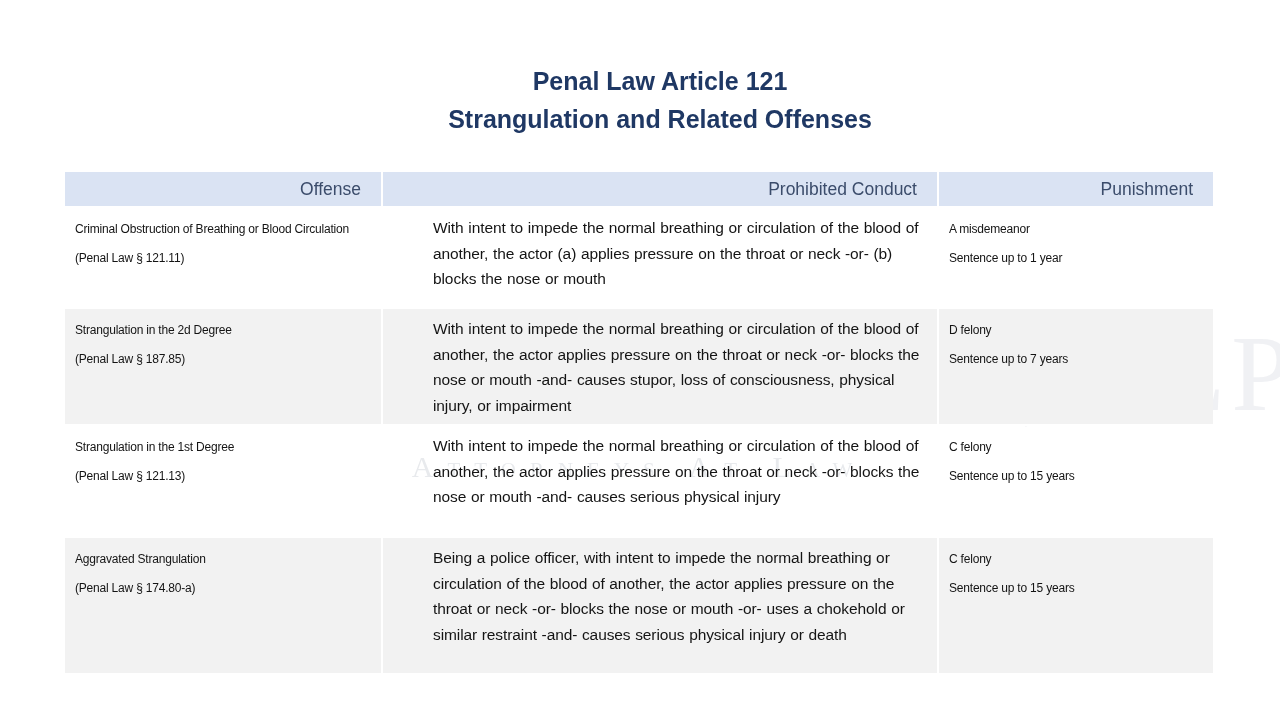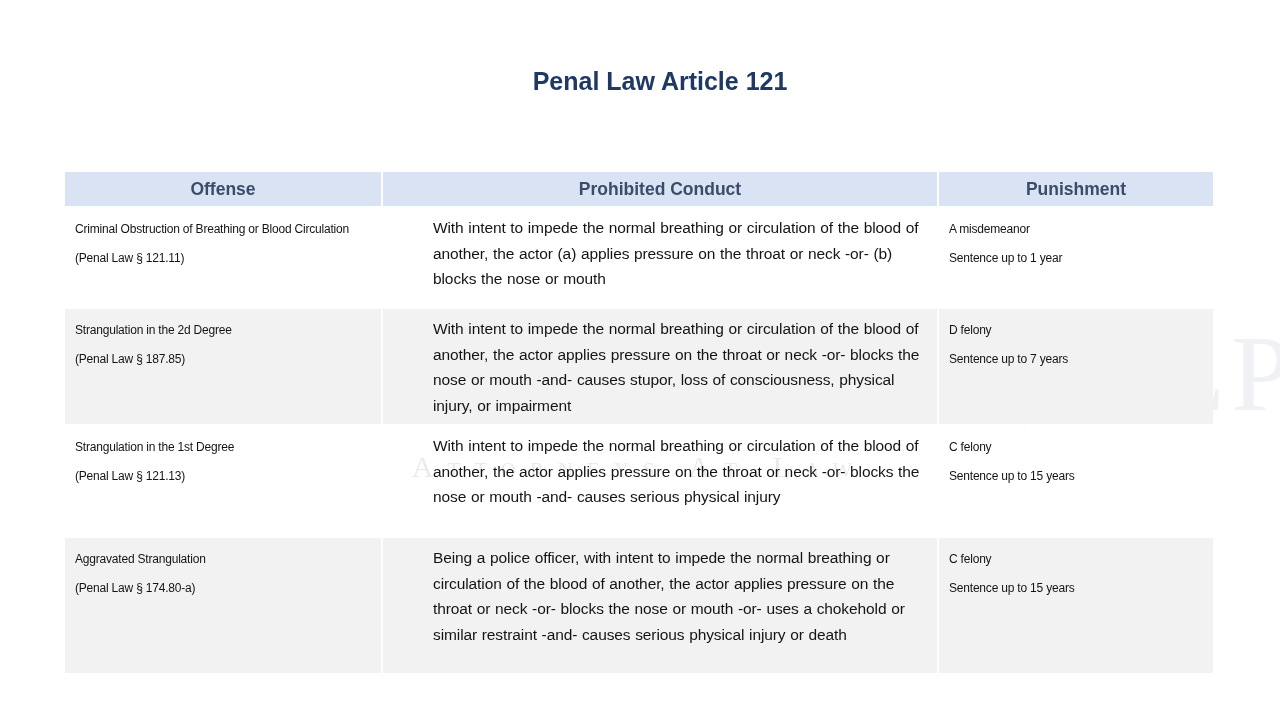--- a/index.html
+++ b/index.html
@@ -64,23 +64,23 @@
     border-collapse:separate;border-spacing:0;
     table-layout:fixed;
   }
   .law-table col.c1{width:316px;}
   .law-table col.c2{width:556px;}
   .law-table col.c3{width:276px;}
   .law-table th{
     height:34px;
     background:var(--header-bg);
     color:var(--header-text);
-    font-weight:bold;font-size:17.5px;
-    text-align:center;vertical-align:middle;
-    padding:0 7px;
+    font-weight:normal;font-size:17.5px;
+    text-align:right;vertical-align:middle;
+    padding:0 20px;
     border-left:2px solid #ffffff;
   }
   .law-table th:first-child{border-left:none;}
   .law-table td{
     vertical-align:top;
     padding:7px 10px 6px 10px;
     border-left:2px solid #ffffff;
     border-top:2px solid #ffffff;
   }
   .law-table td:first-child{border-left:none;}
@@ -96,20 +96,21 @@
 </head>
 <body>
 
 <div class="watermark">
   <div class="wm-big2">&amp; PAPPALARDO, LLP</div>
   <div class="wm-attorneys">Attorneys At Law</div>
 </div>
 
 <div class="slide-title">
   <div>Penal Law Article 121</div>
+  <div>Strangulation and Related Offenses</div>
 </div>
 
 <table class="law-table">
   <colgroup>
       <col class="c1">
       <col class="c2">
       <col class="c3">
     </colgroup>
   <thead>
     <tr>

